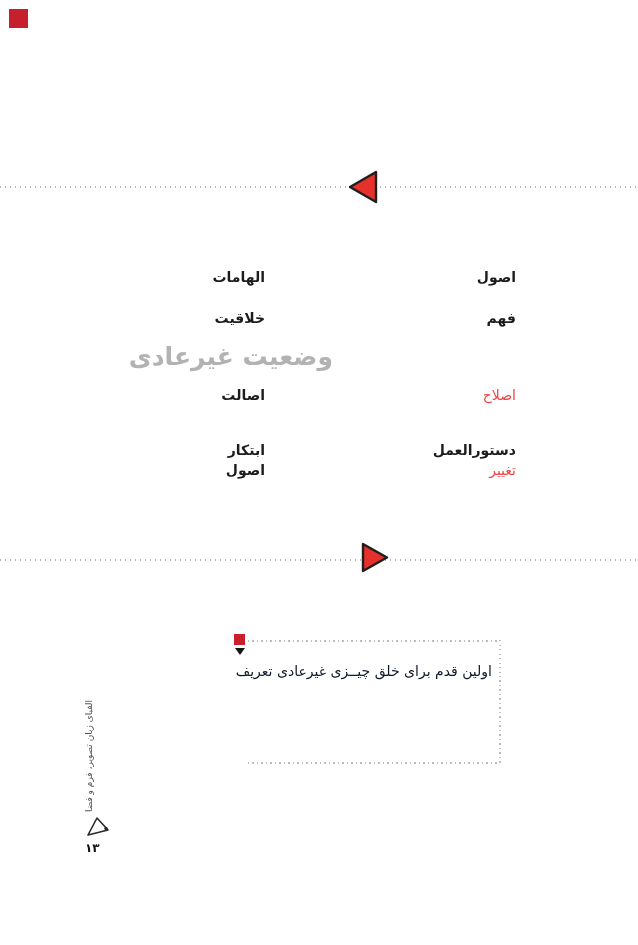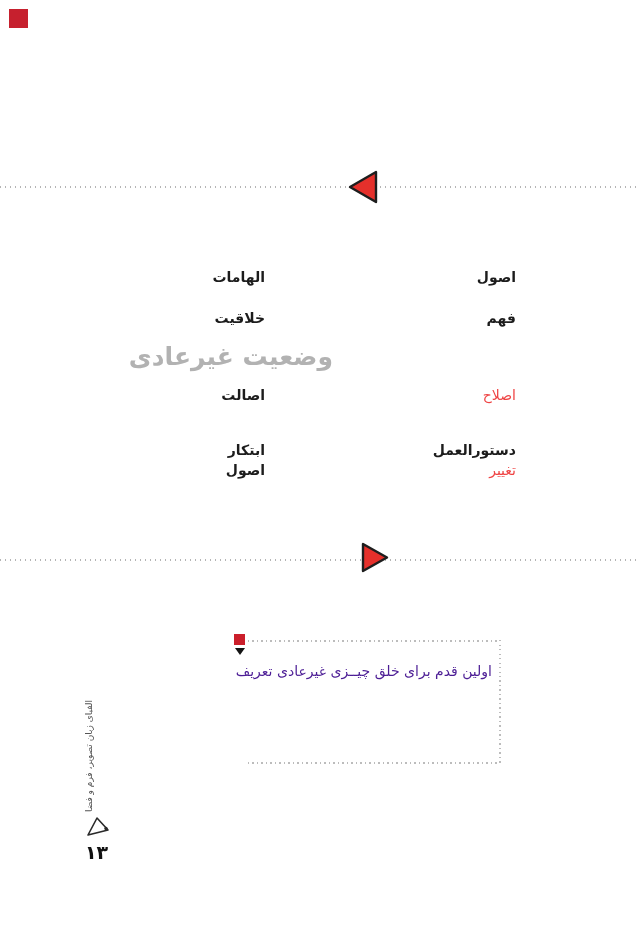--- a/index.html
+++ b/index.html
@@ -57,36 +57,36 @@
   .note-marker-square{
     position:absolute;left:234px;top:634px;width:11px;height:11px;background:#cb1f2b;
   }
   .note-marker-arrow{
     position:absolute;left:235px;top:648px;width:0;height:0;
     border-left:5px solid transparent;border-right:5px solid transparent;
     border-top:7px solid #141414;
   }
   .note-text{
     position:absolute;left:246px;top:659px;width:246px;
-    direction:rtl;text-align:right;color:#4c1d95;
+    direction:rtl;text-align:right;color:#0f172a;
     font-size:14px;line-height:25px;
   }
   .note-text .nline{height:25px;white-space:nowrap;}
   
   .spine-title{
     position:absolute;left:89px;top:756px;
     transform:translate(-50%,-50%) rotate(-90deg);
     transform-origin:center;
     white-space:nowrap;direction:rtl;
     font-size:9px;color:#555555;letter-spacing:0.2px;
   }
   .spine-logo{position:absolute;left:85px;top:815px;}
   .page-number{
     position:absolute;left:85px;top:841px;width:30px;
-    font-size:19px;font-weight:600;color:#111111;direction:rtl;text-align:left;
+    font-size:12px;font-weight:600;color:#111111;direction:rtl;text-align:left;
   }
 </style>
 </head>
 <body>
 
 <div id="page">
 
   <div class="corner-square"></div>
 
   <div class="dotline top"></div>

